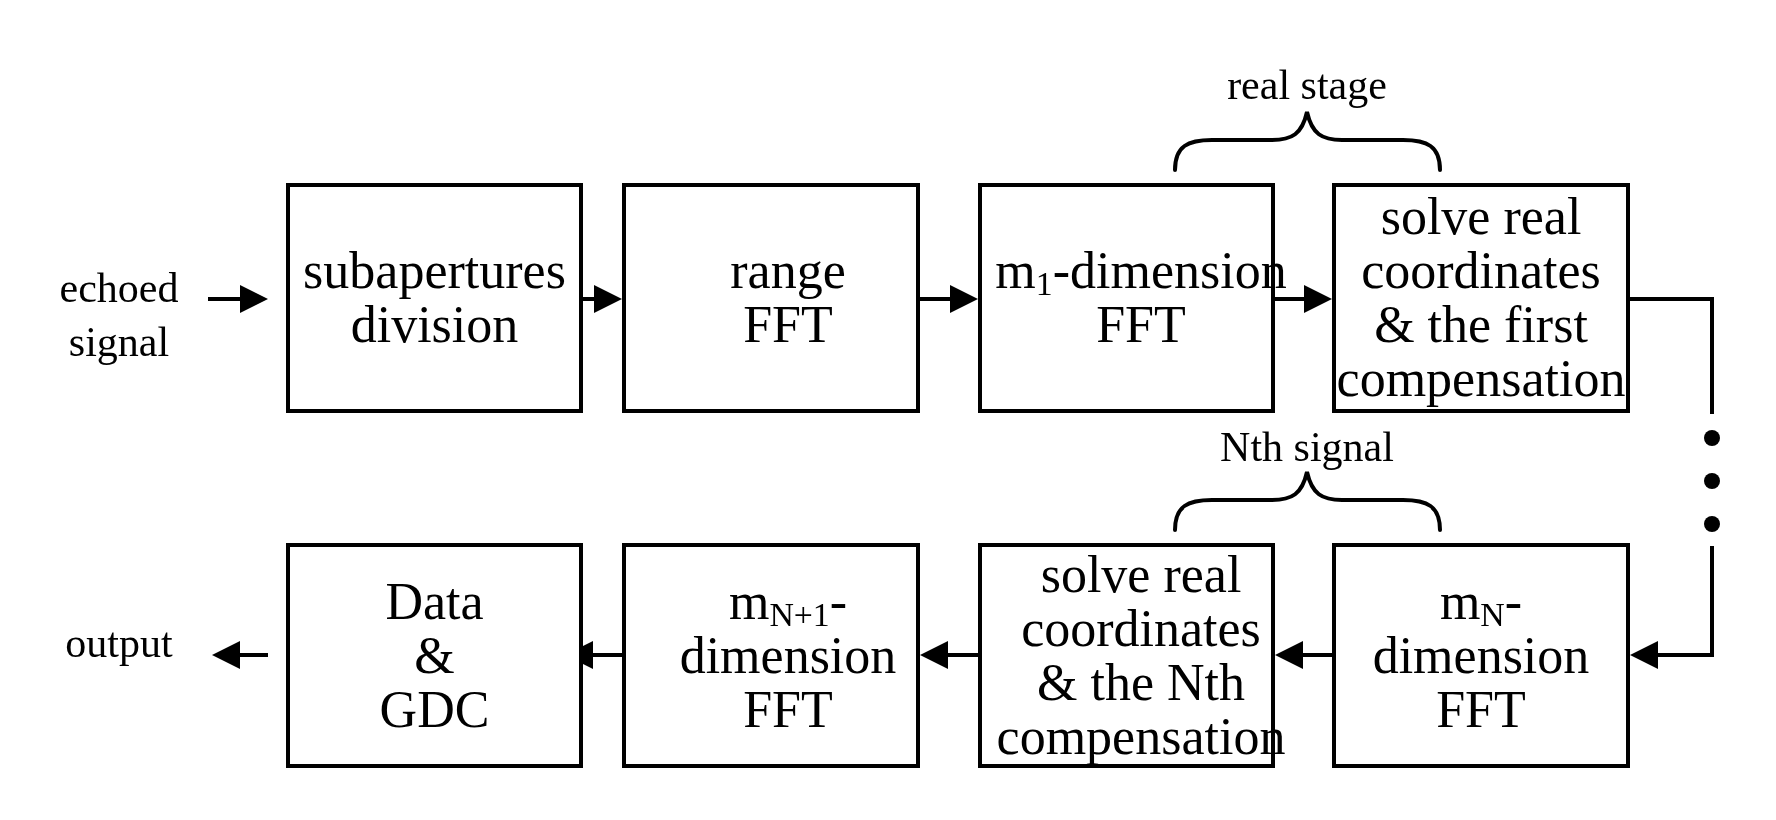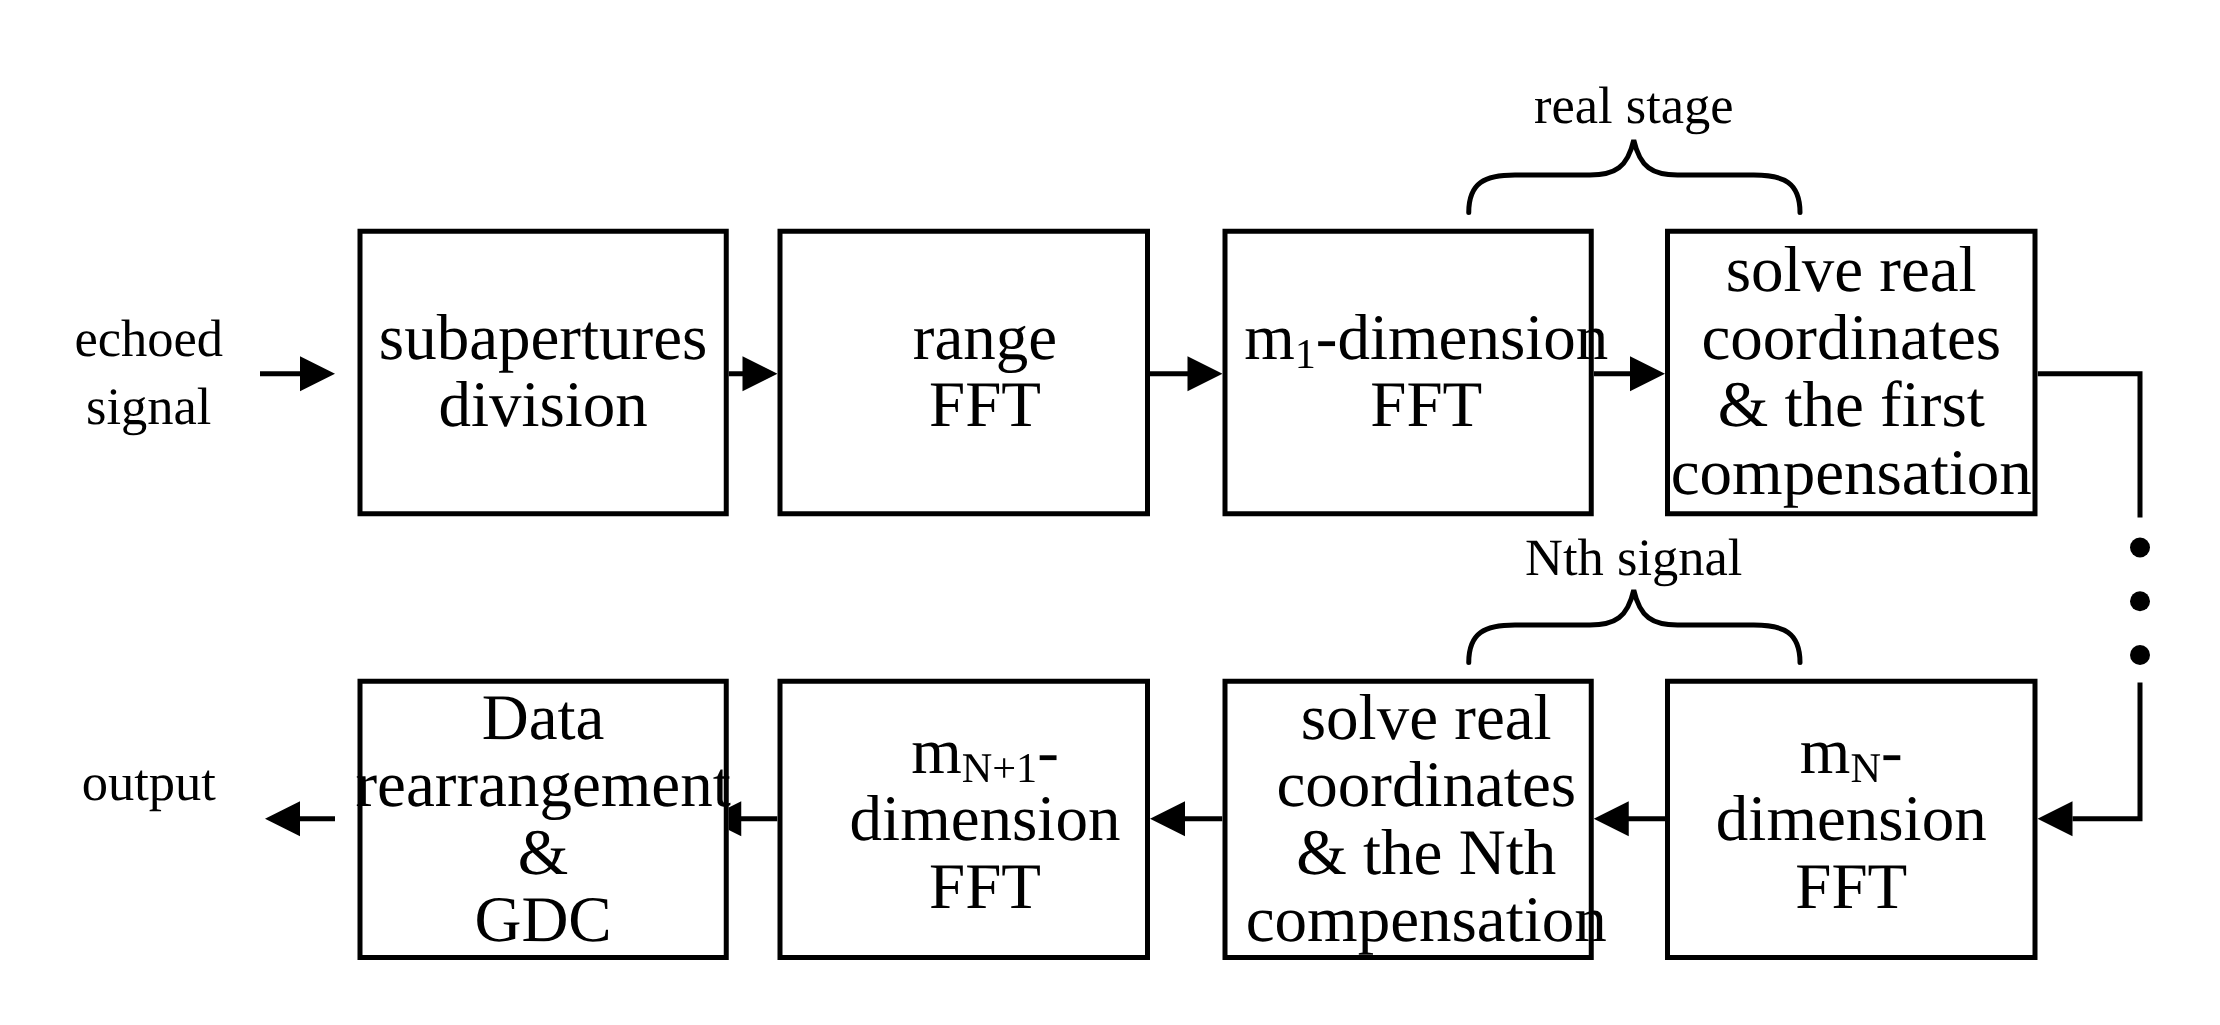--- a/index.html
+++ b/index.html
@@ -53,21 +53,21 @@
     font-size: 0.65em;
     vertical-align: -0.22em;
   }
   .side-label, .stage-label {
     position: absolute;
     text-align: center;
     font-size: 42px;
     line-height: 54px;
     white-space: nowrap;
   }
-  .side-label { width: 200px; left: 19px; }
+  .side-label { width: 200px; left: 19px; margin-top: 16px; }
   #input-label  { top: 245px; }
   #output-label { top: 600px; }
   .stage-label { width: 300px; left: 1157px; height: 54px; }
   #first-stage-label { top: 58px; }
   #nth-stage-label   { top: 420px; }
 </style>
 </head>
 <body>
 
 <div id="stage">
@@ -148,21 +148,20 @@
     </div>
   <div class="box row1 col4">
       <div class="box-line"><span>solve real</span></div>
       <div class="box-line"><span>coordinates</span></div>
       <div class="box-line"><span>&amp; the first</span></div>
       <div class="box-line"><span>compensation</span></div>
     </div>
 
   <div class="box row2 col1">
       <div class="box-line"><span>Data</span></div>
-      <div class="box-line"><span>rearrangement</span></div>
       <div class="box-line"><span>&amp;</span></div>
       <div class="box-line"><span>GDC</span></div>
     </div>
   <div class="box row2 col2">
       <div class="box-line"><span>m</span><span class="sub">N+1</span><span>-</span></div>
       <div class="box-line"><span>dimension</span></div>
       <div class="box-line"><span>FFT</span></div>
     </div>
   <div class="box row2 col3">
       <div class="box-line"><span>solve real</span></div>

